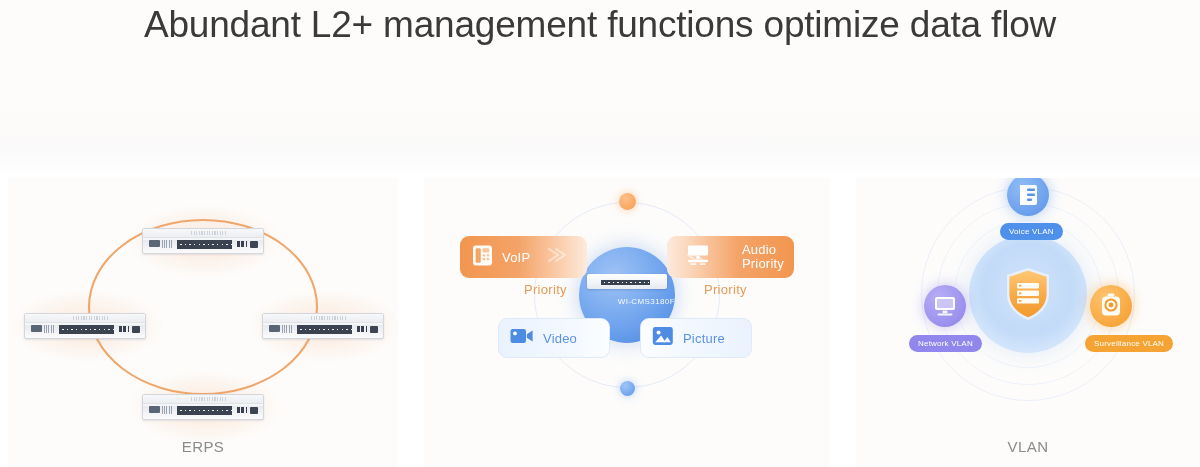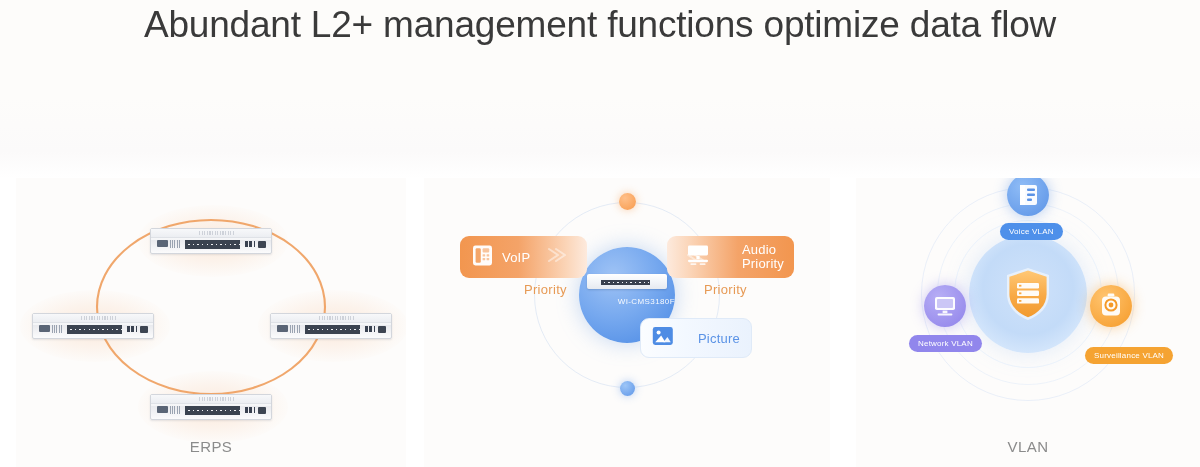--- a/index.html
+++ b/index.html
@@ -27,21 +27,21 @@
   }
   #title .l2 { display:block; }
 
   
   #panels { position:absolute; left:0; top:178px; width:1200px; height:289px; }
   .panel {
     position:absolute; top:0; height:289px;
     background:#fdfcfb;
     overflow:hidden;
   }
-  .panel.p1 { left:16px;    width:390px; }
+  .panel.p1 { left:8px;    width:390px; }
   .panel.p2 { left:424px; width:406px; }
   .panel.p3 { left:856px; width:344px; }
 
   .caption {
     position:absolute; bottom:12px; left:0; width:100%;
     text-align:center;
     font-size:15px; color:#8b8b8b; letter-spacing:0.4px;
   }
 
   
@@ -175,21 +175,21 @@
     background:linear-gradient(90deg,#eaf2fd 0%,#f3f8ff 60%,#fbfdff 100%);
     border:1px solid #dfeaf8; padding-left:11px;
   }
   .qcard.video .tx { color:#5b93e6; margin-left:9px; }
 
   .qcard.picture {
     left:216px; top:140px; width:112px; height:40px;
     background:linear-gradient(90deg,#fbfdff 0%,#f3f8ff 40%,#eaf2fd 100%);
     border:1px solid #dfeaf8; padding-left:11px;
   }
-  .qcard.picture .tx { color:#5b93e6; margin-left:24px; }
+  .qcard.picture .tx { color:#5b93e6; margin-left:9px; }
 
   .chev {
     position:absolute; top:6px; width:30px; height:30px;
     opacity:.45;
   }
   .chev.r { right:14px; }
   .chev.l { left:14px; }
 
   .priority {
     position:absolute; font-size:13px; color:#e79a55; letter-spacing:.3px;
@@ -237,21 +237,21 @@
     background:radial-gradient(circle at 36% 30%,#ffc46f,#f59a28);
     box-shadow:0 0 14px rgba(245,154,40,.45);
   }
   .v-badge {
     position:absolute; height:17px; line-height:17px;
     border-radius:9px; color:#fff; font-size:8px;
     padding:0 9px; white-space:nowrap; letter-spacing:.2px;
   }
   .v-badge.voice   { left:50%; top:50%; margin:-80px 0 0 -28px; background:#4e90ea; }
   .v-badge.network { left:50%; top:50%; margin:32px 0 0 -119px; background:#9186ec; }
-  .v-badge.surv    { left:50%; top:50%; margin:44px 0 0 57px;  background:#f5a332; }
+  .v-badge.surv    { left:50%; top:50%; margin:32px 0 0 57px;  background:#f5a332; }
 </style>
 </head>
 <body>
 
 <div id="header">
   <h1 id="title">
     <span class="l1">Abundant L2+ management functions optimize data flow</span>
   </h1>
 </div>
 
@@ -368,20 +368,30 @@
             <rect x="4.4" y="19.2" width="6" height="1.8" rx=".8" fill="#ffffff" opacity=".8"></rect>
             <rect x="13.6" y="19.2" width="6" height="1.8" rx=".8" fill="#ffffff" opacity=".8"></rect>
           </svg>
         </span>
         <span class="tx">
           <span>Audio</span><br>
           <span>Priority</span>
         </span>
       </div>
 
+      <div class="qcard video">
+        <span class="ic">
+          <svg width="24" height="18" viewBox="0 0 24 18">
+            <rect x="0.5" y="2" width="15.5" height="14" rx="2.2" fill="#4e8ce4"></rect>
+            <path d="M16.8 7.2 L22.6 3.4 L22.6 14.6 L16.8 10.8 Z" fill="#4e8ce4"></path>
+            <circle cx="5" cy="6.4" r="1.9" fill="#ffffff"></circle>
+          </svg>
+        </span>
+        <span class="tx">Video</span>
+      </div>
 
       <div class="qcard picture">
         <span class="ic">
           <svg width="22" height="20" viewBox="0 0 22 20">
             <rect x="0.8" y="1" width="20" height="18" rx="2.4" fill="#4e8ce4"></rect>
             <circle cx="6.6" cy="6.4" r="2" fill="#ffffff"></circle>
             <path d="M3.2 16.2 L9.2 9.6 L13.4 16.2 Z" fill="#ffffff"></path>
             <path d="M11.4 16.2 L15.4 11 L18.8 16.2 Z" fill="#ffffff" opacity=".92"></path>
           </svg>
         </span>

